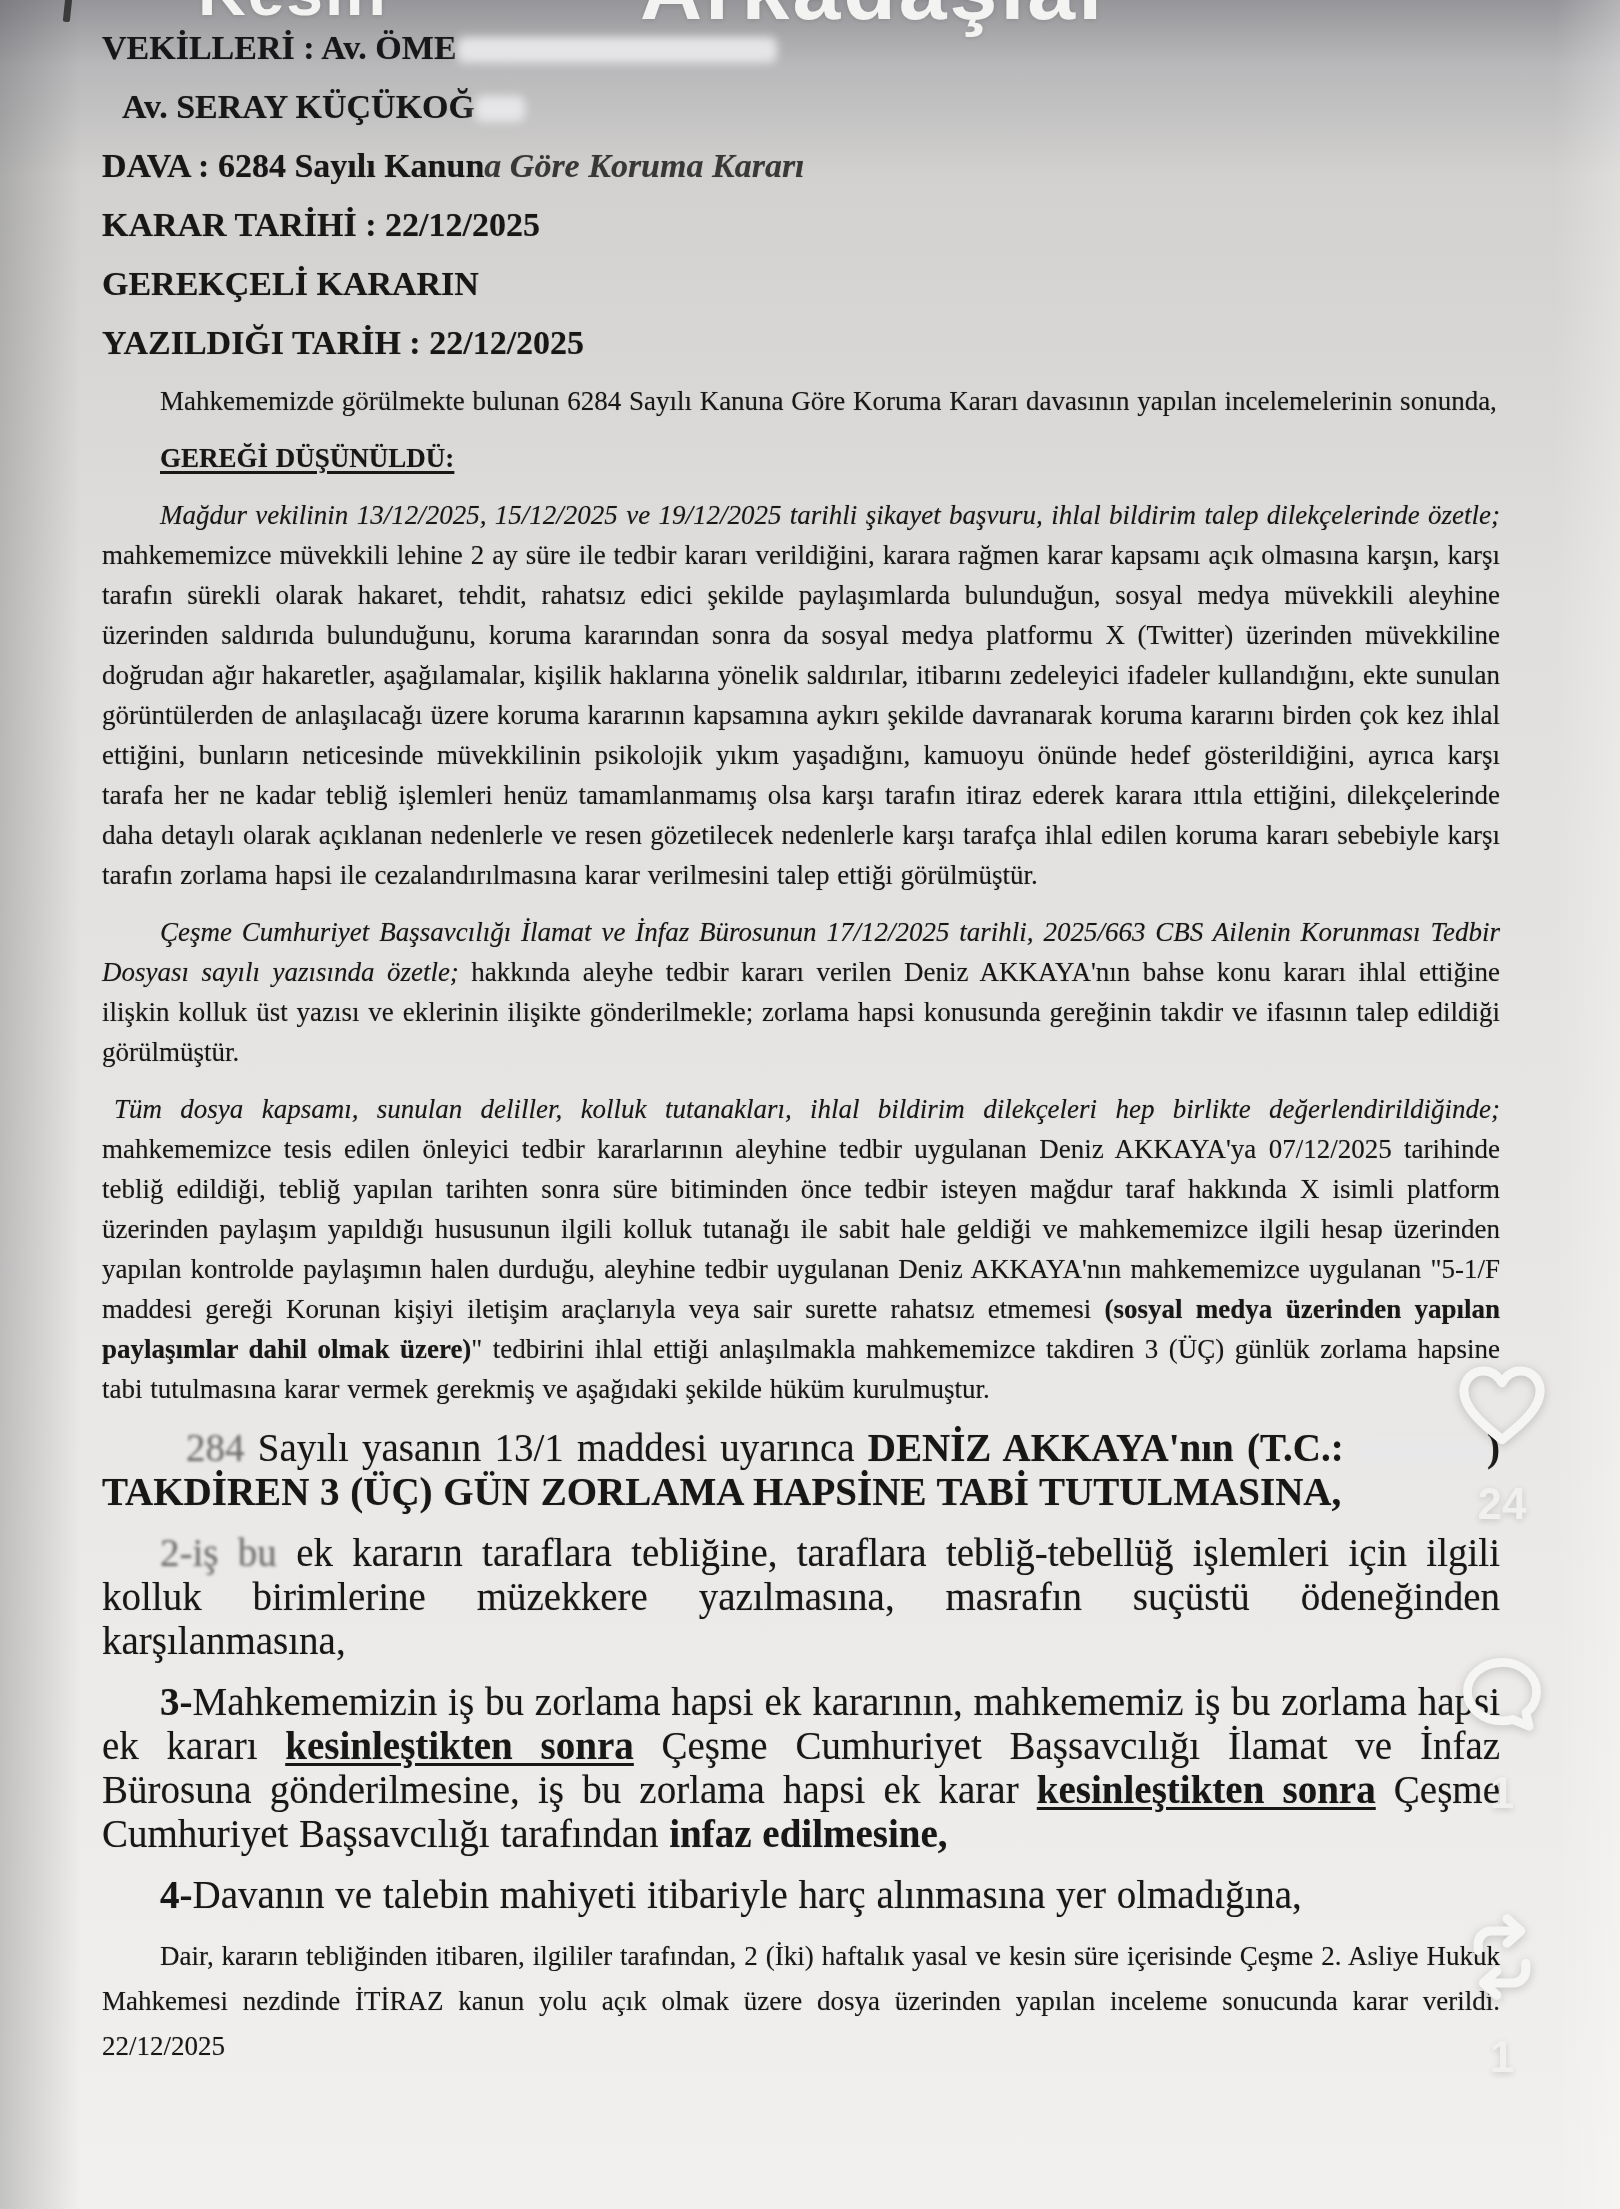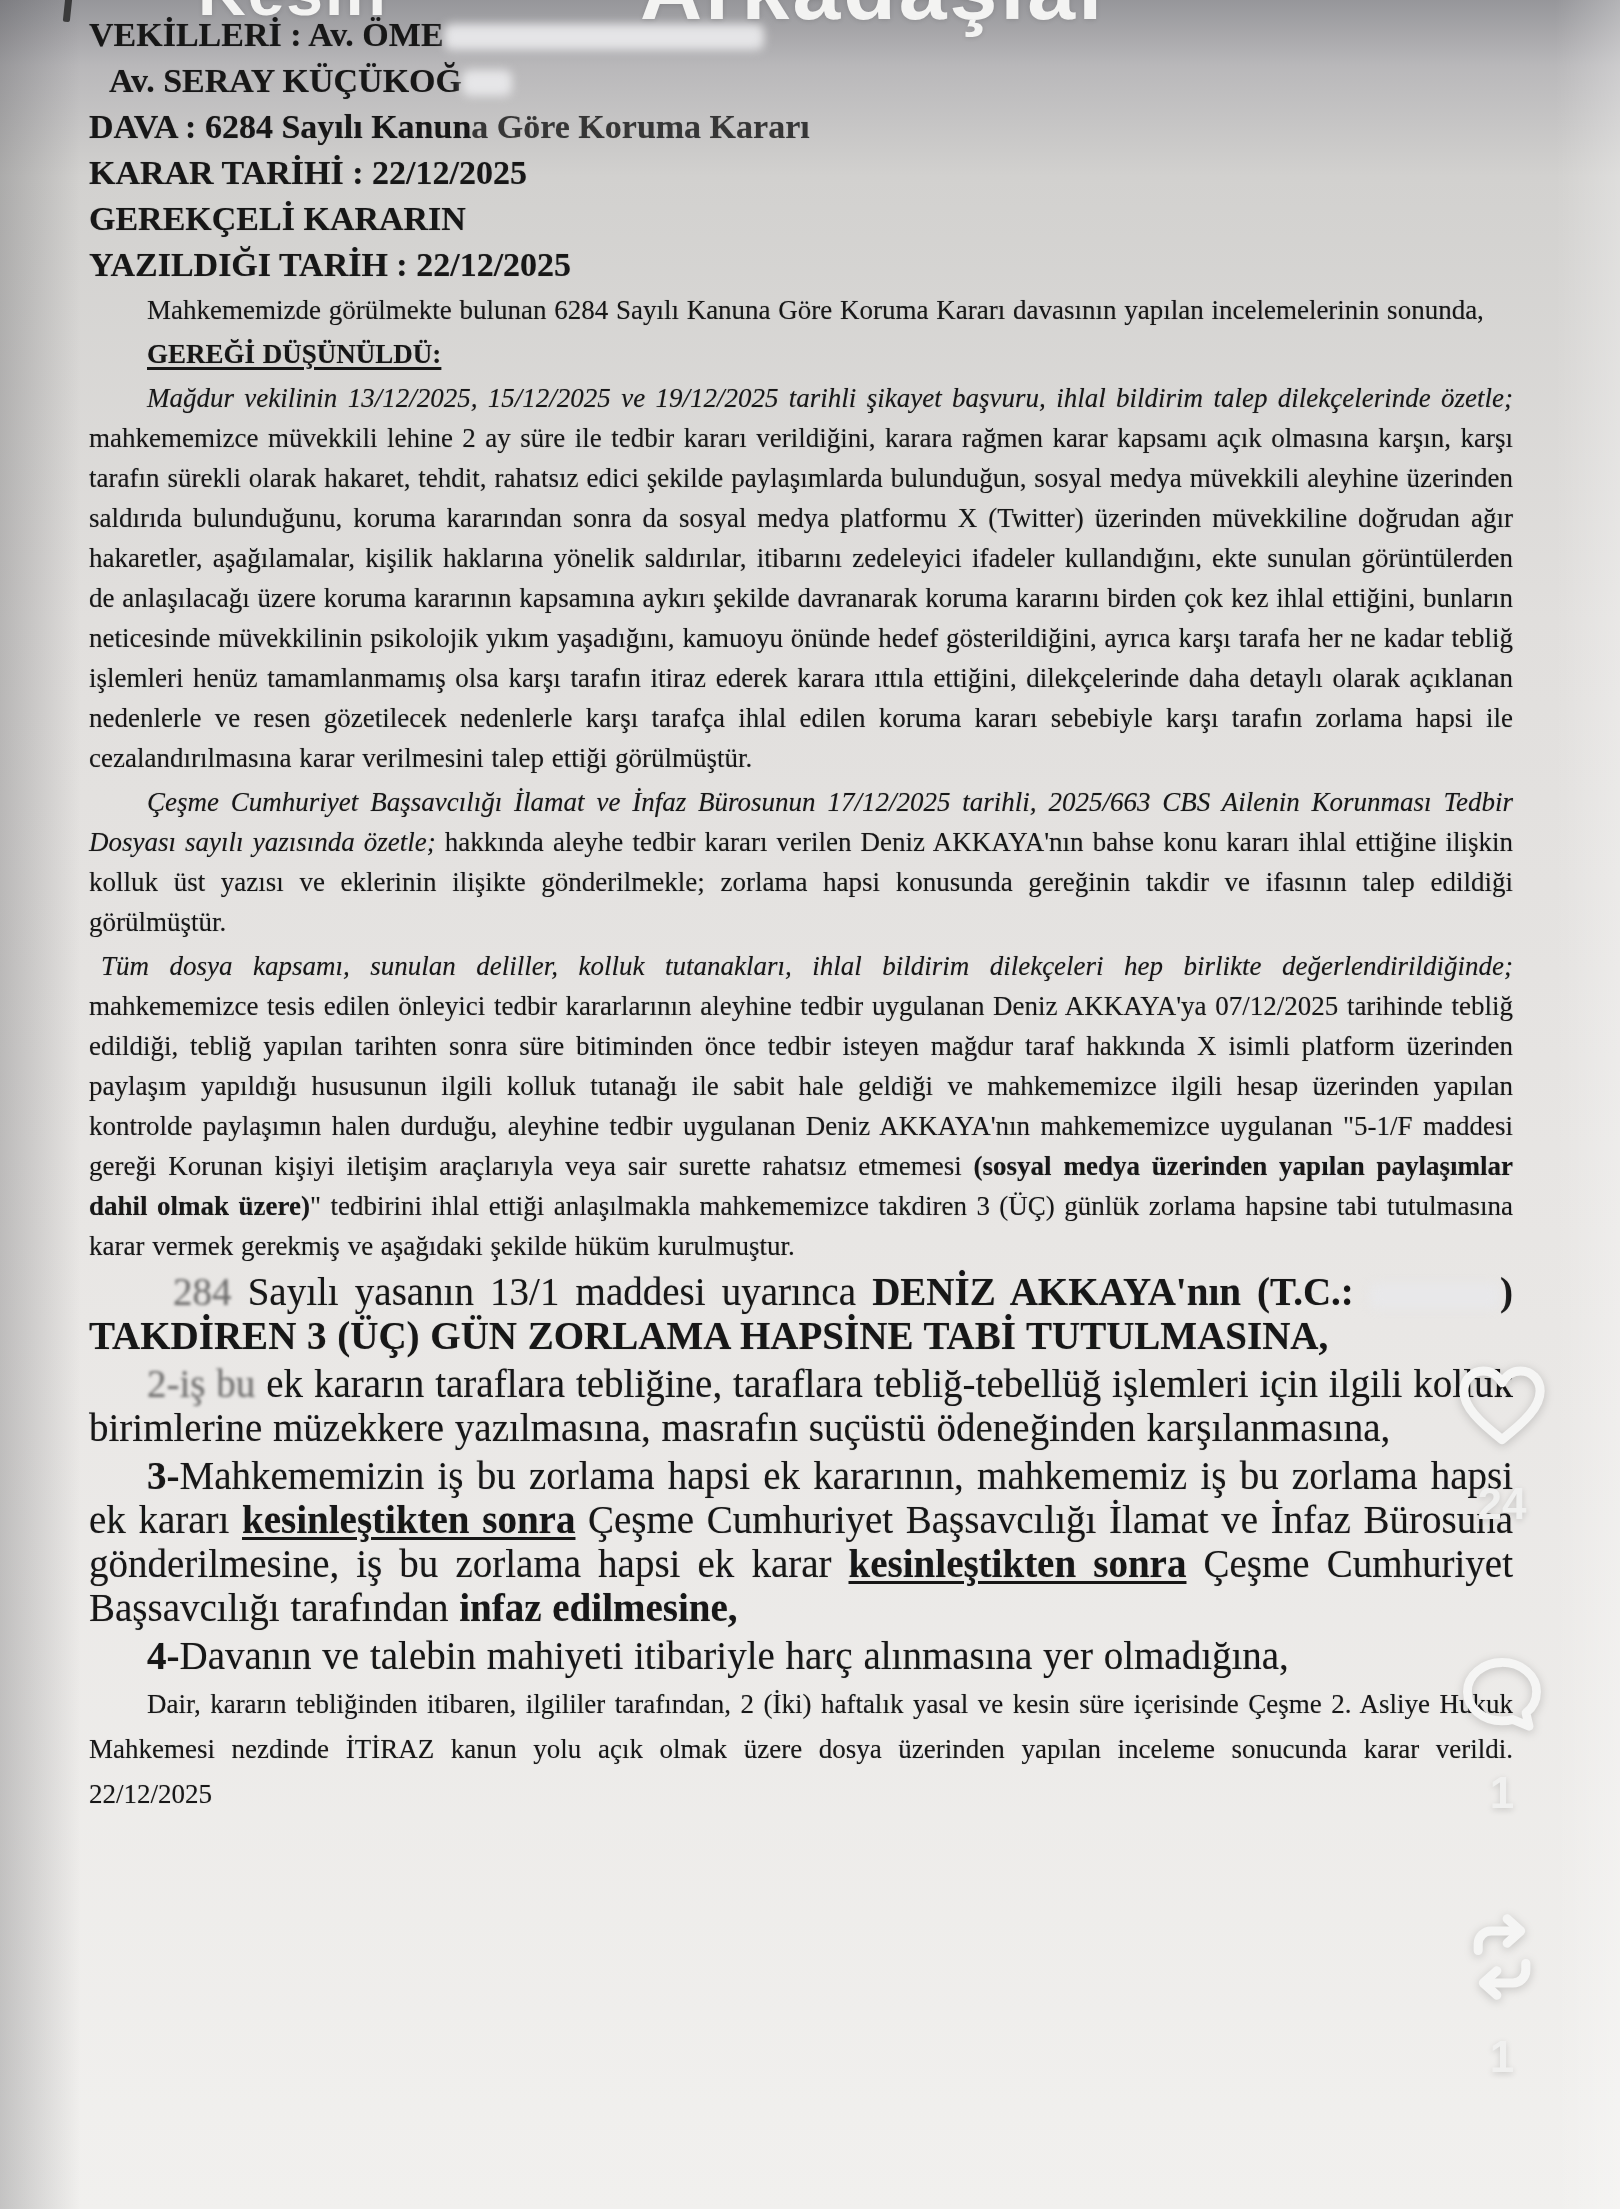--- a/index.html
+++ b/index.html
@@ -12,36 +12,36 @@
   .top-overlay{position:absolute;left:0;top:0;width:100%;height:95px;overflow:hidden;pointer-events:none;z-index:5;}
   .frag{position:absolute;font-family:"Liberation Sans",sans-serif;font-weight:bold;color:#f3f3f2;
     text-shadow:0 1px 5px rgba(0,0,0,.12);white-space:nowrap;}
   .frag-1{left:198px;top:-46px;font-size:66px;letter-spacing:2px;}
   .frag-2{left:640px;top:-60px;font-size:86px;letter-spacing:3px;}
   .artifact{position:absolute;left:64px;top:-2px;width:7px;height:24px;background:#2a2a2a;
     border-radius:2px;transform:rotate(6deg);opacity:.85;z-index:4;}
   
   .doc{position:absolute;left:85px;top:10px;width:1432px;color:#171717;z-index:2;
     text-shadow:0 0 1px rgba(25,25,25,.38);}
-  .doc p{margin:4px;}
+  .doc p{margin:17px;}
   .p-hdr{font-weight:bold;font-size:34px;line-height:42px;text-align:left;}
   .p-hdr2{padding-left:20px;}
   .p-body{font-size:27px;line-height:40px;text-align:justify;text-indent:58px;word-spacing:1px;}
   .p-noindent{text-indent:12px;}
   .p-item{font-size:39px;line-height:44px;text-align:justify;text-indent:58px;margin-top:8px;word-spacing:1px;}
   .ind-lg{text-indent:84px;}
   .p-close{margin-top:8px;line-height:45px;}
   .mt-body{margin-top:46px;}
   .mt-sm{margin-top:10px;}
   .mt-md{margin-top:16px;}
   .b{font-weight:bold;}
   .i{font-style:italic;}
   .u{text-decoration:underline;text-decoration-thickness:2.5px;text-underline-offset:4px;}
   .f{color:rgba(35,35,35,.4);filter:blur(1.6px);}
-  .soft{filter:blur(0.7px);opacity:.82;}
+  .soft{filter:blur(0.7px);opacity:.82;font-style:italic;}
   .blob{display:inline-block;height:26px;border-radius:8px;background:rgba(232,232,234,.95);
     filter:blur(5px);vertical-align:baseline;transform:translateY(4px);}
   
   .eng-group{position:absolute;left:1440px;width:124px;display:flex;flex-direction:column;
     align-items:center;gap:26px;z-index:6;}
   .eng-group svg{filter:drop-shadow(0 2px 5px rgba(0,0,0,.18));}
   .count{font-family:"Liberation Sans",sans-serif;font-weight:bold;font-size:44px;color:#f0f0ef;
     text-shadow:0 2px 6px rgba(0,0,0,.15);line-height:1;}
 </style>
 </head>

